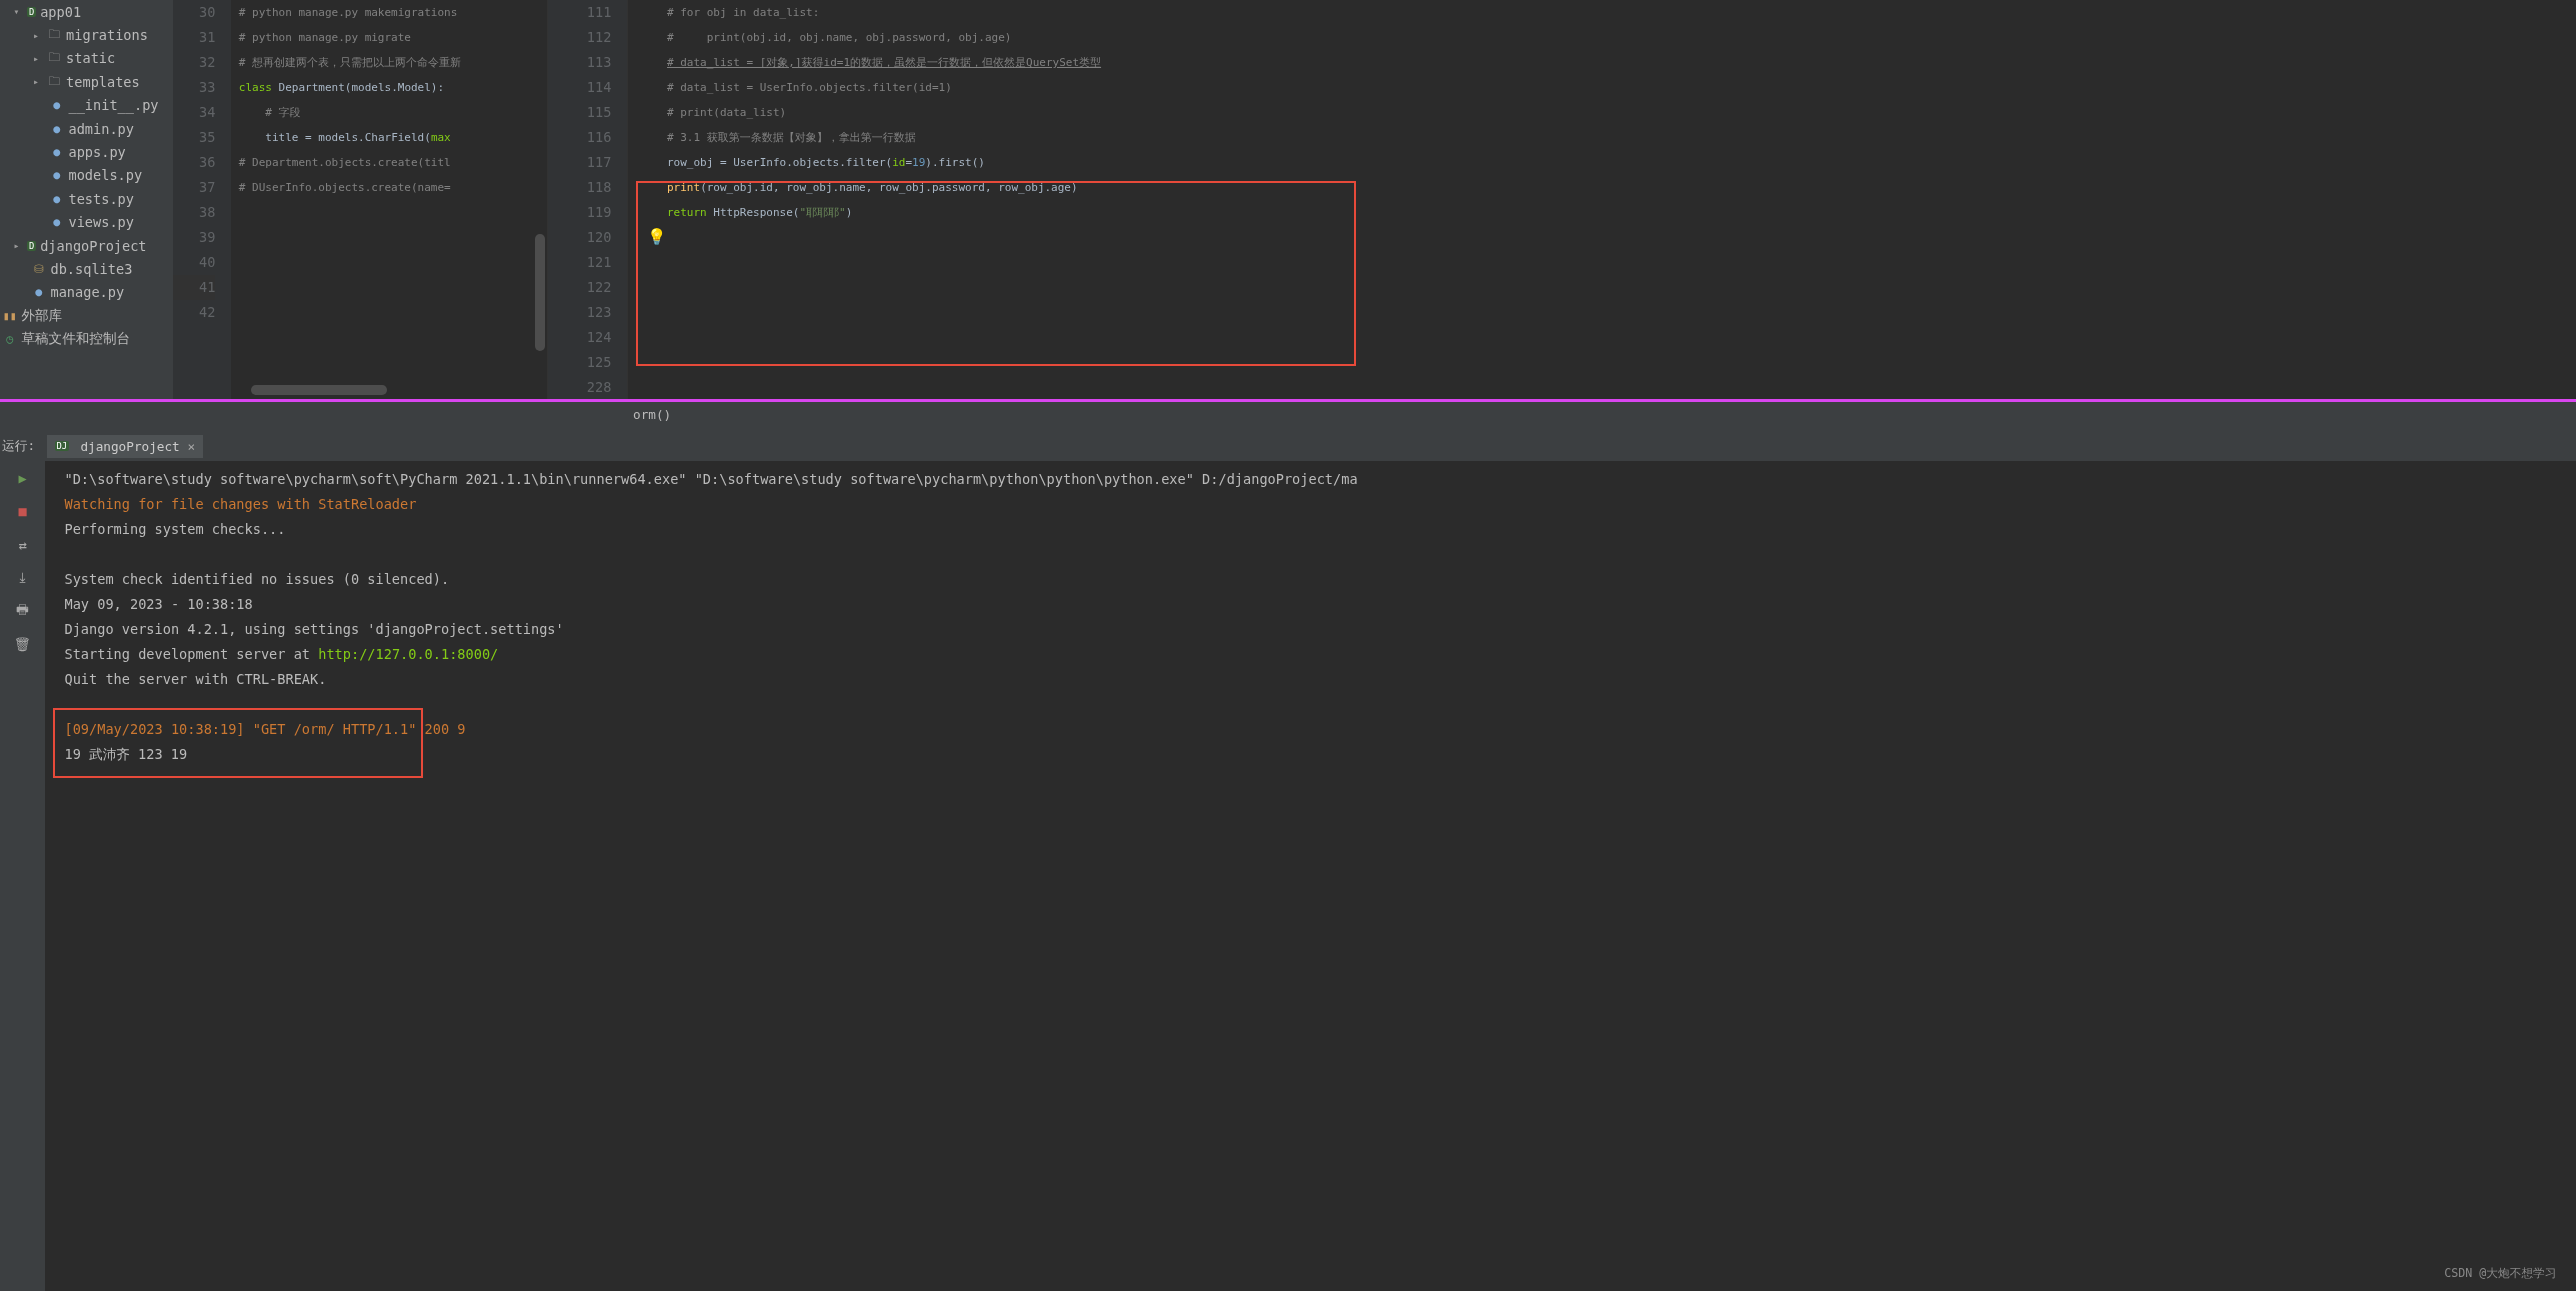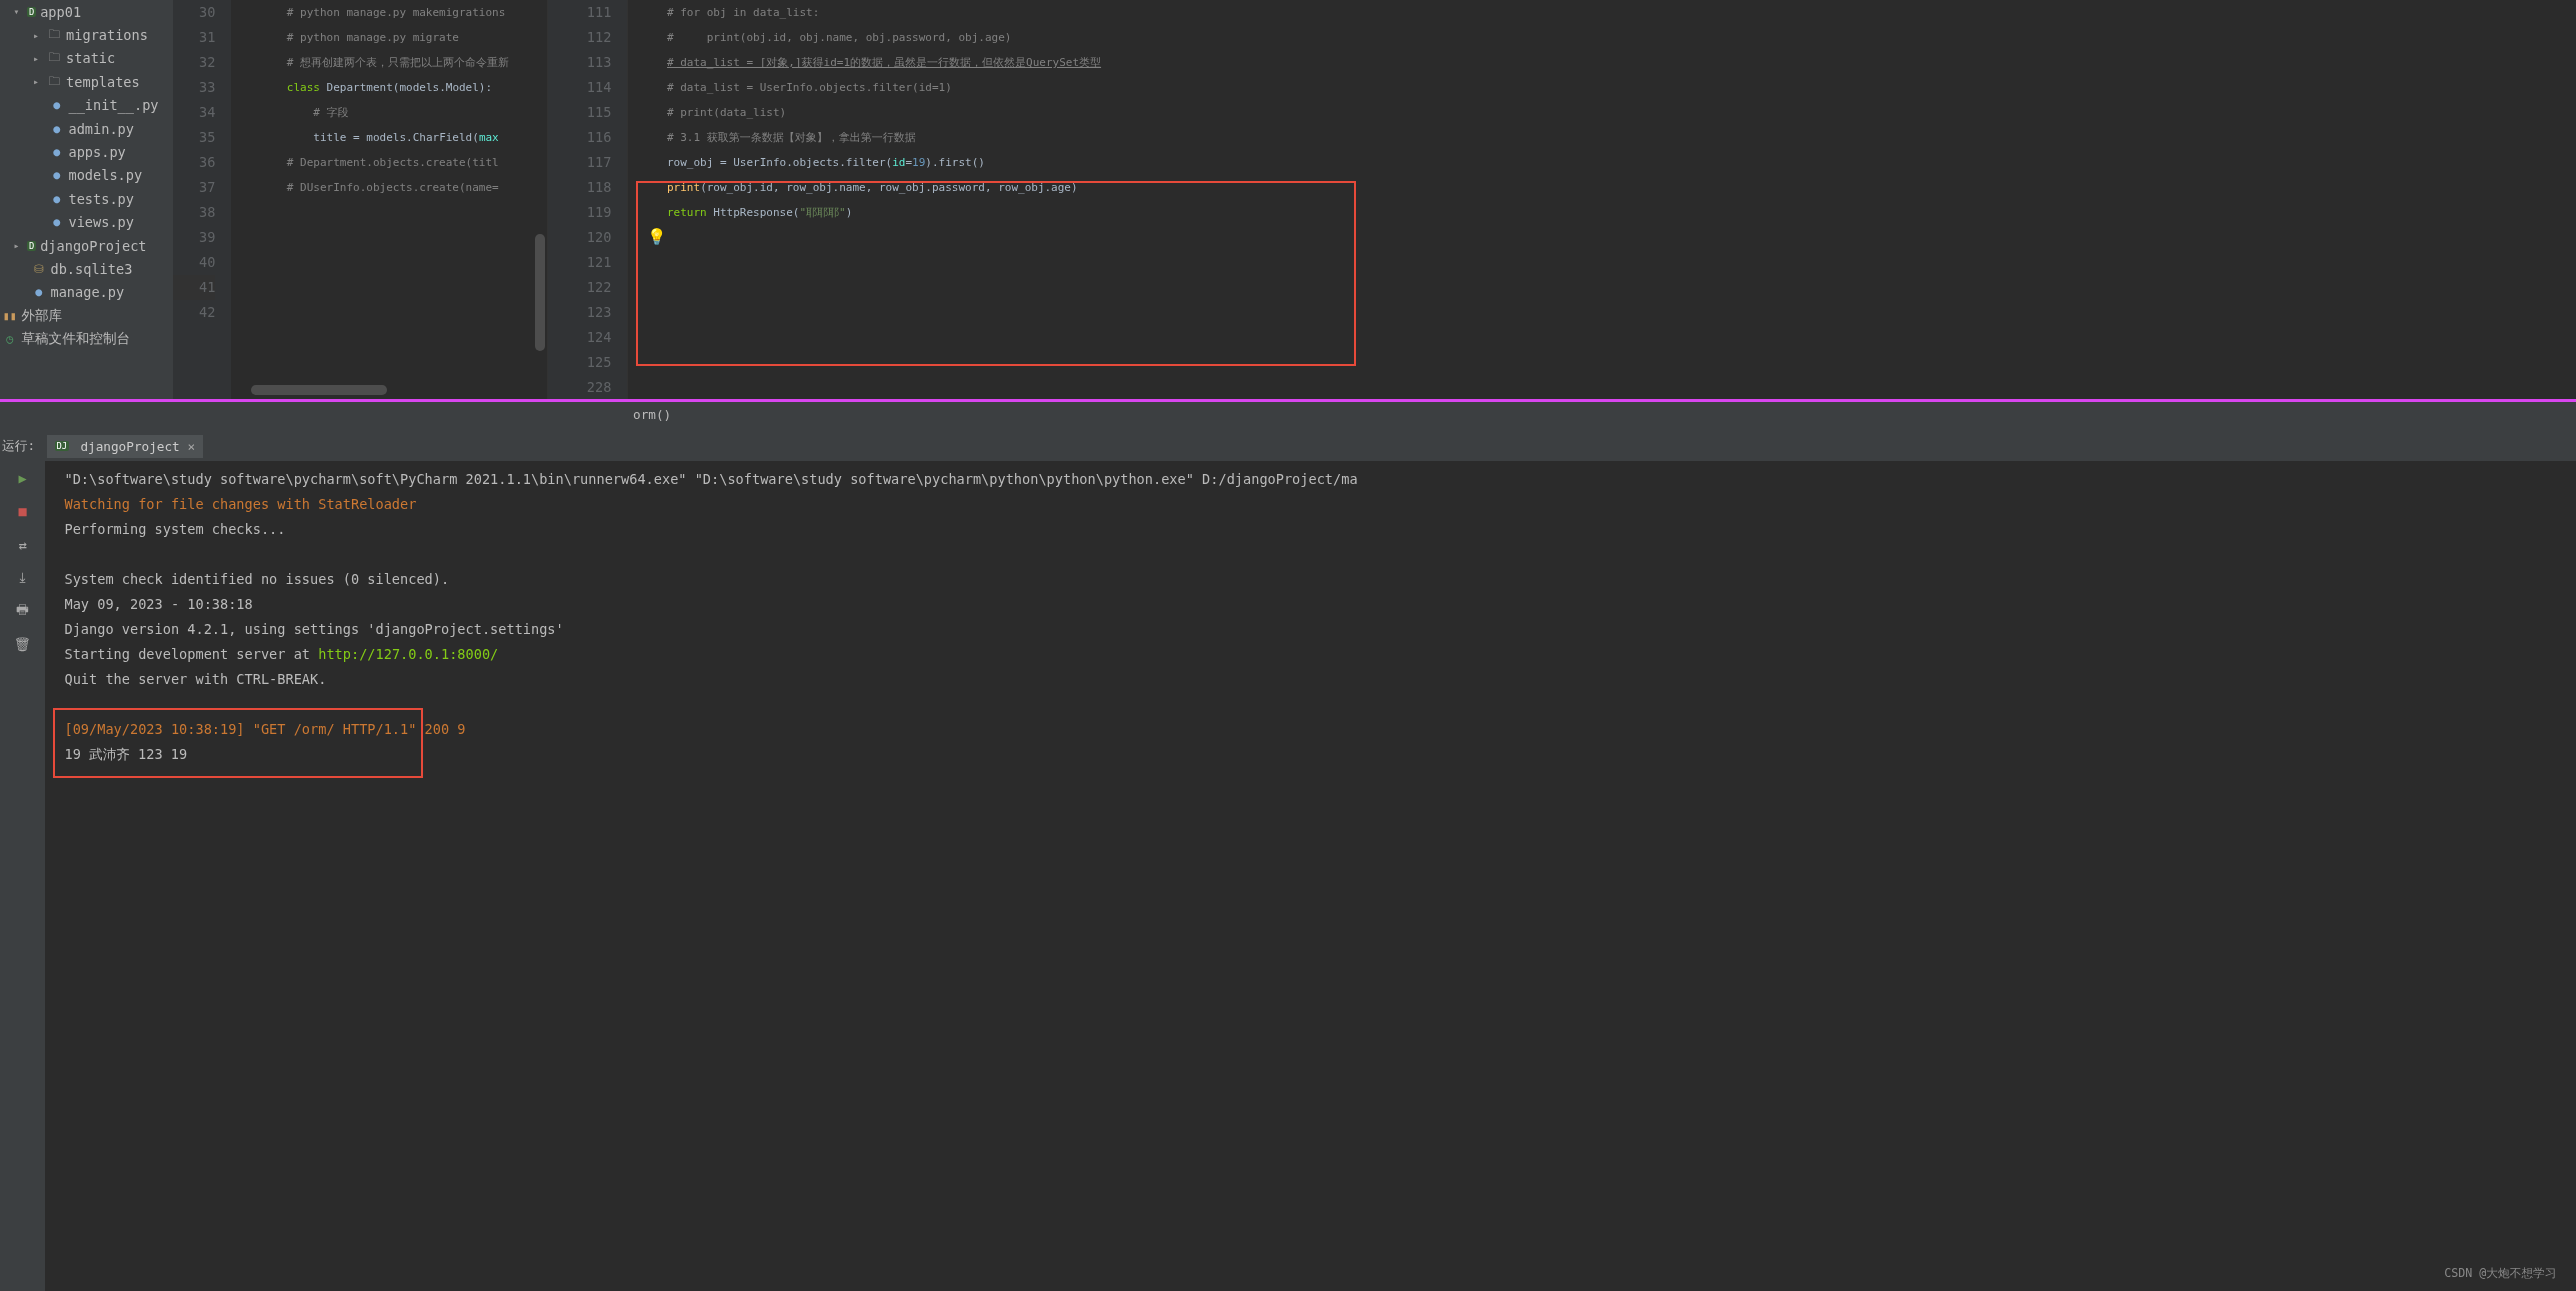--- a/index.html
+++ b/index.html
@@ -11,31 +11,31 @@
 .tree-icon { width: 15.6px; display: inline-block; text-align: center; margin-right: 3.9px; font-size: 11.7px; }
 .chev { color: #999; width: 13.6px; display: inline-block; font-size: 9.7px; }
 .folder-icon { color: #aaa; }
 .py-icon { color: #7eaad6; }
 .db-icon { color: #a28c5b; }
 .dj-icon { background: #375f36; color: white; font-size: 8.8px; padding: 0 1.9px; border-radius: 1.9px; margin-right: 3.9px; }
 .lib-icon { color: #c99a5c; }
 .scratch-icon { color: #4e9a66; }
 .editors { flex: 1; display: flex; background: #2b2b2b; }
 .pane { position: relative; display: flex; overflow: hidden; }
-.pane-left { width: 375px; border-right: 1px solid #323232; gap: 48px; }
+.pane-left { width: 375px; border-right: 1px solid #323232; }
 .pane-mid { width: 80px; border-right: 1px solid #323232; justify-content: flex-end; }
 .pane-right { flex: 1; }
 .gutter { width: 58px; background: #313335; color: #606366; text-align: right; padding-right: 15.6px; font-family: Consolas, monospace; font-size: 13.6px; line-height: 25px; user-select: none; }
 .gutter-mid { width: 80px; }
 .code { flex: 1; font-family: Consolas, monospace; font-size: 11px; line-height: 25px; white-space: pre; padding-left: 7.8px; overflow: hidden; }
 .cm { color: #808080; }
 .kw { color: #84cc16; }
 .fn { color: #ffc66d; }
 .str { color: #6a8759; }
-.prm { color: #5eead4; }
+.prm { color: #84cc16; }
 .num { color: #6897bb; }
 .yellow { color: #a9b7c6; }
 .lc14 { background: #323232; }
 .bulb { position: absolute; left: 19.5px; top: 228px; color: #c9a227; font-size: 15.6px; }
 .redbox1 { position: absolute; border: 2.9px solid #e74a3a; }
 .breadcrumb-bar { height: 27px; background: #3c3f41; border-top: 3px solid #d946ef; display: flex; align-items: center; padding-left: 633px; font-size: 12.7px; color: #bbb; }
 .splitter { height: 5.8px; background: #3c3f41; }
 .run-header { height: 29px; background: #3c3f41; display: flex; align-items: center; padding-left: 2px; font-size: 12.7px; }
 .run-label { color: #bbb; margin-right: 11.7px; }
 .run-tab { display: flex; align-items: center; background: #4e5254; padding: 3.9px 7.8px; border-radius: 0; color: #ccc; }

